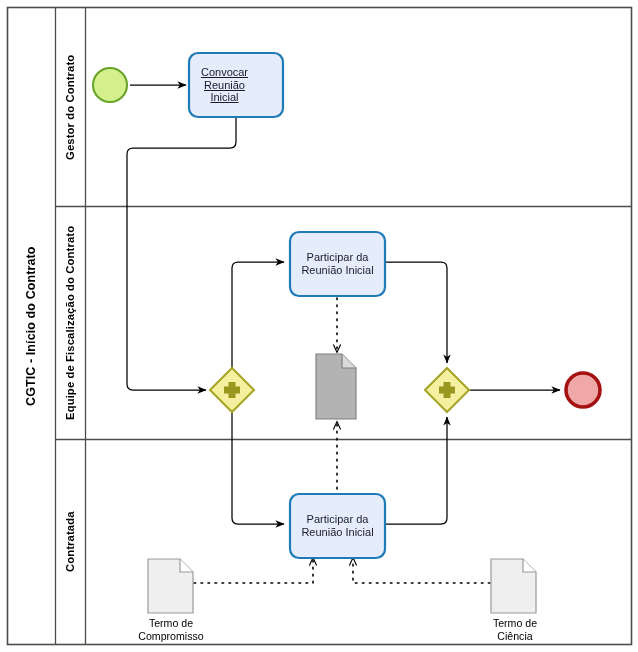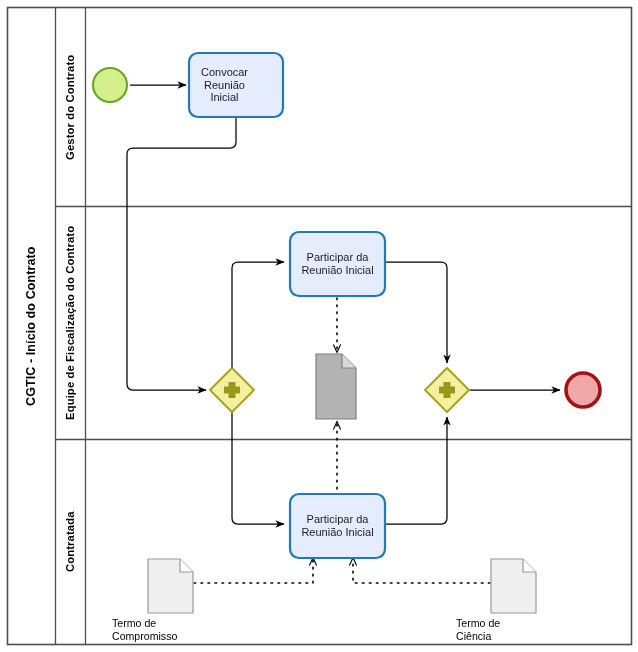--- a/index.html
+++ b/index.html
@@ -32,21 +32,21 @@
     writing-mode:vertical-rl;transform:rotate(180deg);
     display:flex;align-items:center;justify-content:center;
     letter-spacing:.1px;
   }
   .task-lbl{
     font-size:11px;
     display:flex;align-items:center;justify-content:center;
     color:#1a1a2e;
   }
   .doc-lbl{font-size:10.6px;}
-  .doc-lbl-right{font-size:10.6px;text-align:left;}
+  .doc-lbl-right{font-size:10.6px;text-align:center;}
 </style>
 </head>
 <body>
 
 <div id="stage">
 
   <svg id="svg" viewBox="0 0 638 652">
     <defs>
       <marker id="arrow-solid" markerWidth="11" markerHeight="11" refX="9.2" refY="4" orient="auto" markerUnits="userSpaceOnUse">
         <path d="M0.6,0.3 L9.8,4 L0.6,7.7 L3.1,4 Z" fill="#000"></path>
@@ -127,21 +127,21 @@
       </g>
     </g>
   </svg>
 
   <div class="lbl pool-title" style="left:8px;top:8px;width:47px;height:636px;">CGTIC - Início do Contrato</div>
 
   <div class="lbl lane-title" style="left:56px;top:8px;width:29px;height:198px;">Gestor do Contrato</div>
   <div class="lbl lane-title" style="left:56px;top:207px;width:29px;height:232px;">Equipe de Fiscalização do Contrato</div>
   <div class="lbl lane-title" style="left:56px;top:440px;width:29px;height:204px;">Contratada</div>
 
-  <div class="lbl task-lbl" style="left:189px;top:53px;width:71px;height:64px;">Convocar
+  <div class="lbl task-lbl" style="left:189px;top:53px;width:71px;height:64px;text-decoration:underline;">Convocar
 Reunião Inicial</div>
   <div class="lbl task-lbl" style="left:290px;top:232px;width:95px;height:64px;">Participar da
 Reunião Inicial</div>
   <div class="lbl task-lbl" style="left:290px;top:494px;width:95px;height:64px;">Participar da
 Reunião Inicial</div>
 
   <div class="lbl doc-lbl-right" style="left:112px;top:617px;width:118px;">Termo de
 Compromisso</div>
   <div class="lbl doc-lbl-right" style="left:456px;top:617px;width:118px;">Termo de
 Ciência</div>

